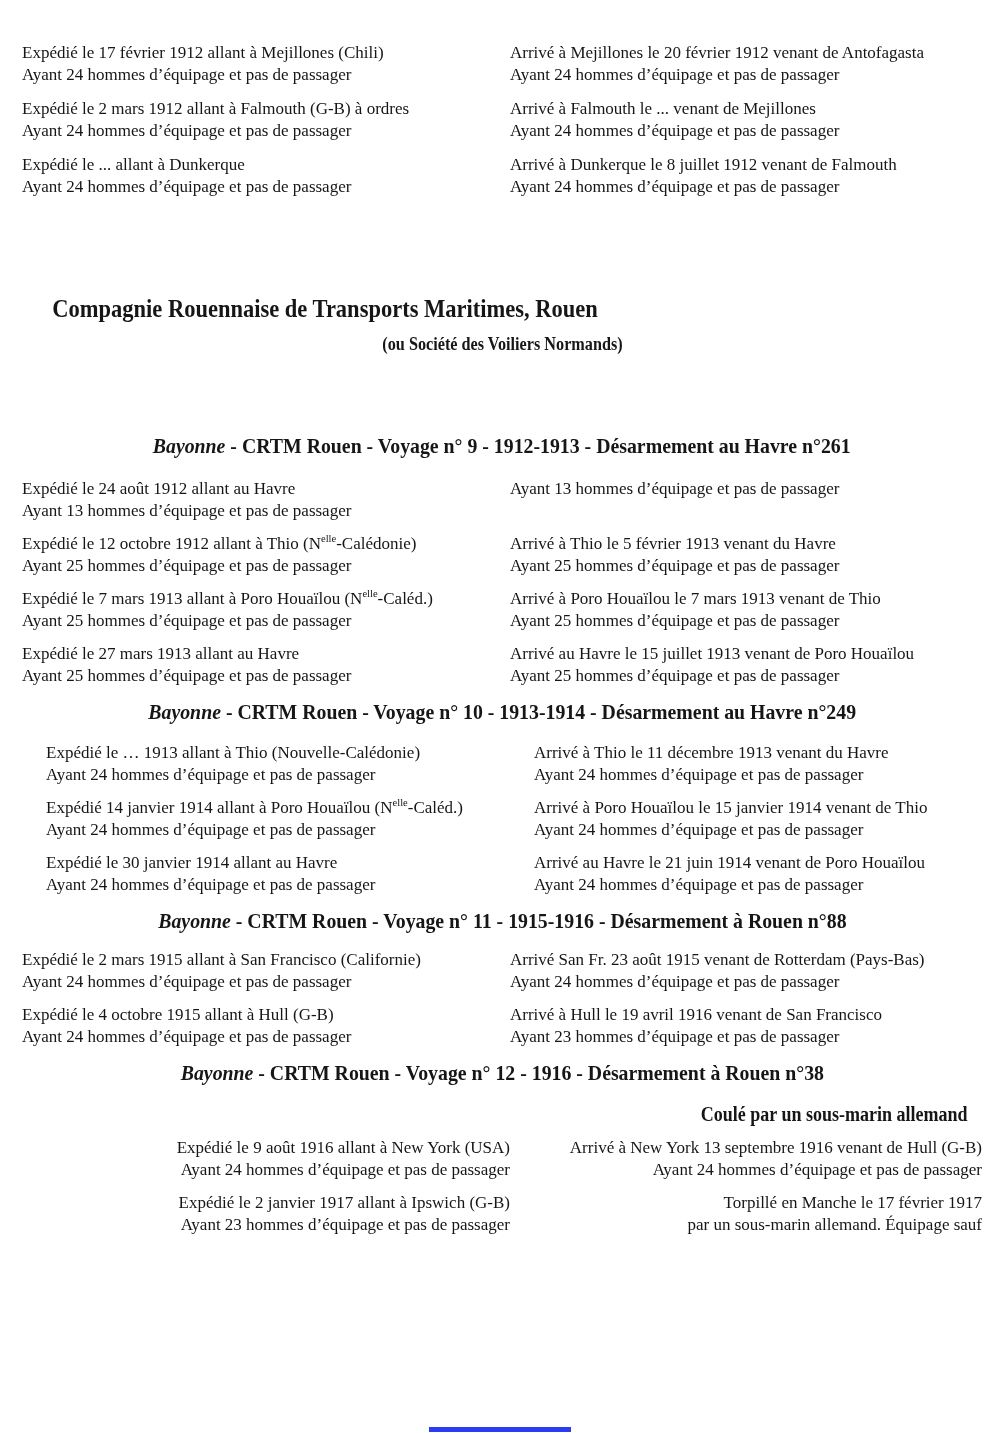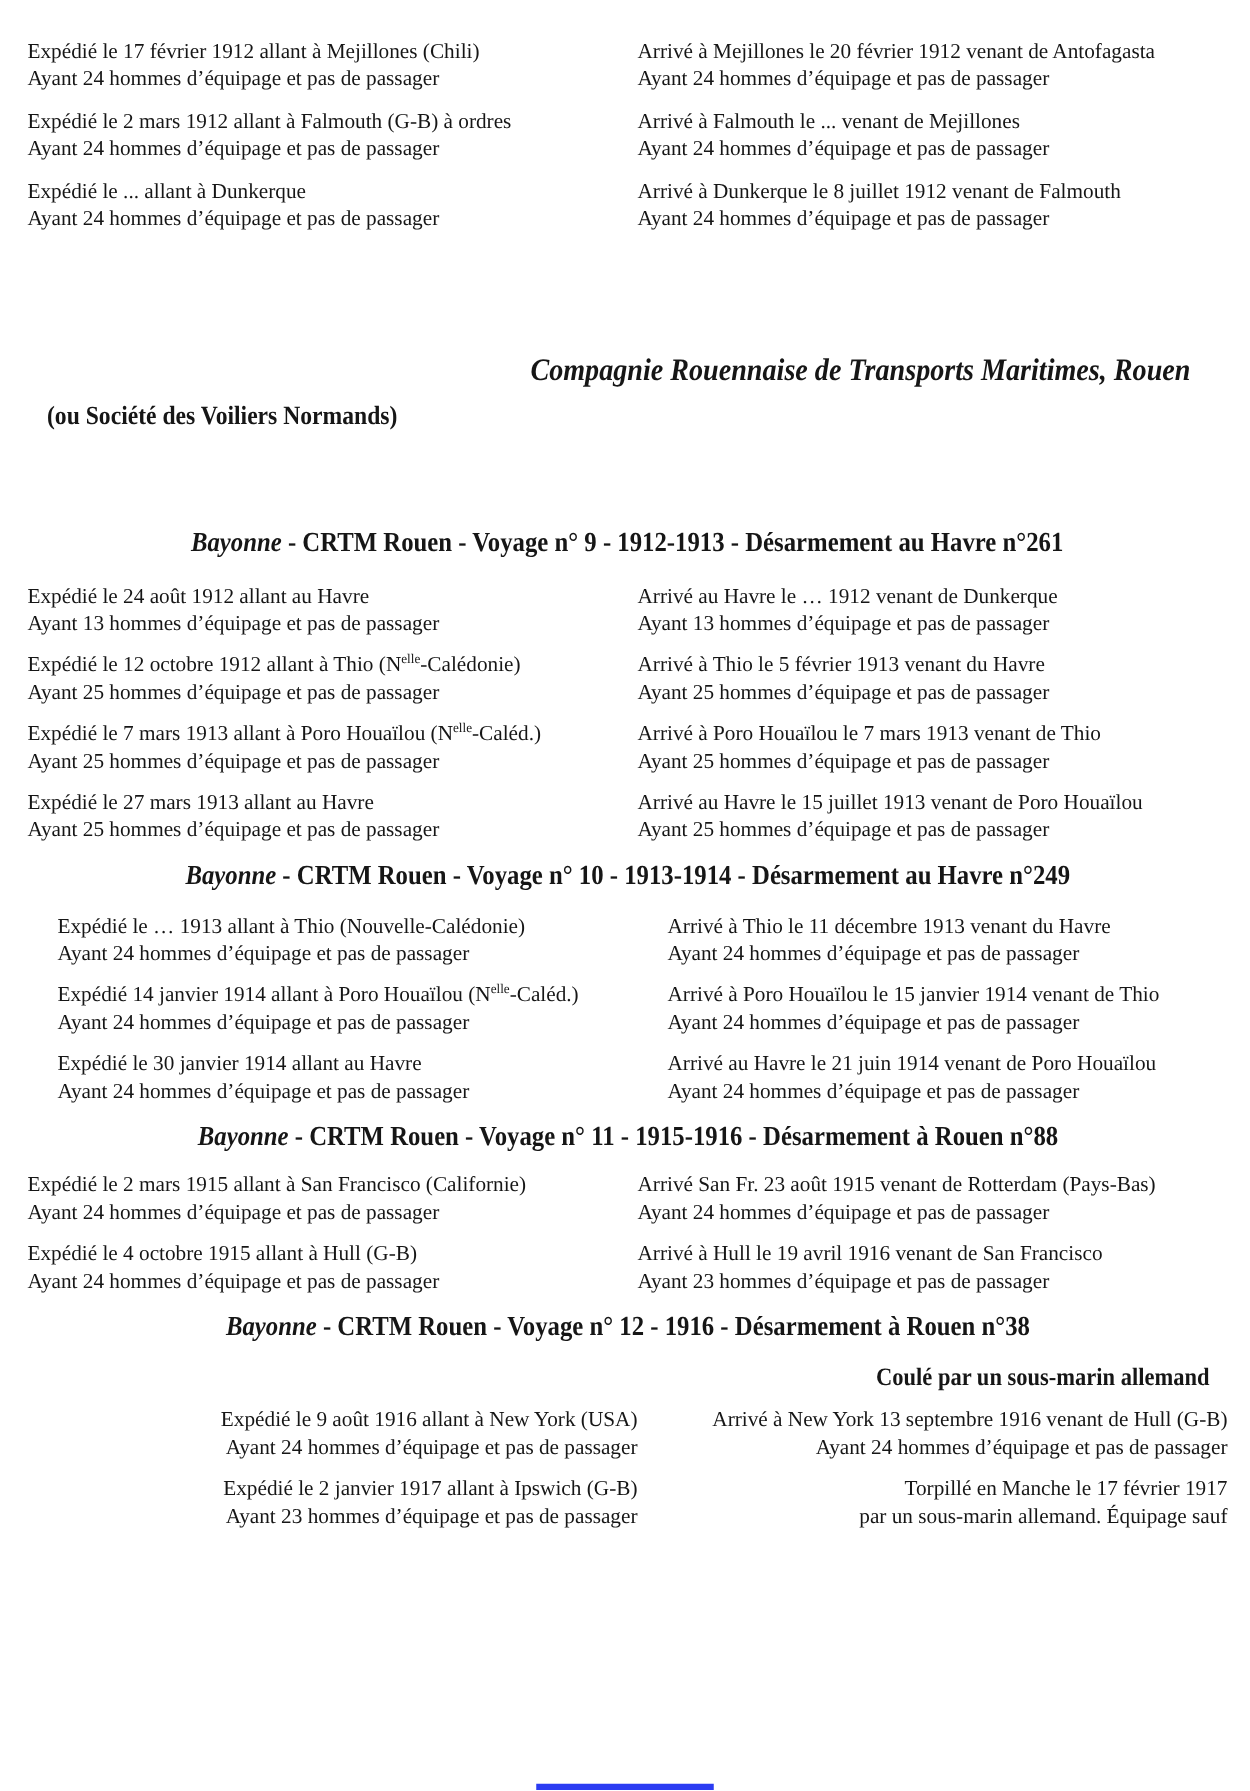--- a/index.html
+++ b/index.html
@@ -5,50 +5,49 @@
   html, body { margin: 0; padding: 0; }
   body {
     width: 1000px;
     height: 1433px;
     background: #ffffff;
     color: #161616;
     font-family: "Liberation Serif", serif;
     position: relative;
     overflow: hidden;
   }
-  .doc { padding: 30px 18px 0 22px; }
+  .doc { padding: 42px 18px 0 22px; }
 
   
   .entry-pair {
     display: grid;
     grid-template-columns: 488px 1fr;
     margin-bottom: 12px;
   }
   .entries .entry-pair { margin-bottom: 11px; }
   .line { font-size: 17px; line-height: 22px; white-space: nowrap; }
 
   sup { font-size: 0.62em; vertical-align: super; line-height: 0; }
 
   .condensed {
     display: inline-block;
     transform: scaleX(0.90);
     white-space: nowrap;
   }
 
   .main-title {
-    text-align: right;
+    text-align: left;
     font-size: 25px;
     font-weight: bold;
     margin: 96px 0 0 0;
     line-height: 29px;
-    font-style: italic;
   }
   .company-subtitle {
-    text-align: left;
-    font-size: 21px;
+    text-align: center;
+    font-size: 18px;
     font-weight: bold;
     margin-top: 9px;
     line-height: 24px;
   }
 
   .voyage-heading {
     text-align: center;
     font-size: 22px;
     font-weight: bold;
     margin: 14px;
@@ -124,21 +123,20 @@
   <div class="company-subtitle"><span class="condensed">(ou Société des Voiliers Normands)</span></div>
 
   <h2 class="voyage-heading vh-9"><span class="condensed"><i>Bayonne</i><span> - CRTM Rouen - Voyage n° 9 - 1912-1913 - Désarmement au Havre n°261</span></span></h2>
   <section class="entries">
     <div class="entry-pair">
       <div>
         <div class="line">Expédié le 24 août 1912 allant au Havre</div>
         <div class="line">Ayant 13 hommes d’équipage et pas de passager</div>
       </div>
       <div>
-        <div class="line">Arrivé au Havre le … 1912 venant de Dunkerque</div>
         <div class="line">Ayant 13 hommes d’équipage et pas de passager</div>
       </div>
     </div>
     <div class="entry-pair">
       <div>
         <div class="line">Expédié le 12 octobre 1912 allant à Thio (N<sup>elle</sup>-Calédonie)</div>
         <div class="line">Ayant 25 hommes d’équipage et pas de passager</div>
       </div>
       <div>
         <div class="line">Arrivé à Thio le 5 février 1913 venant du Havre</div>

